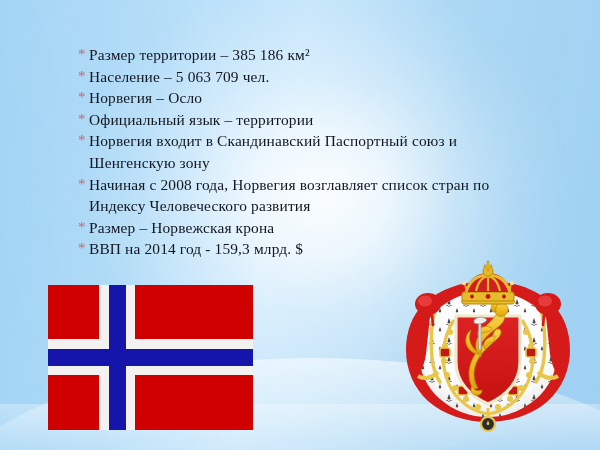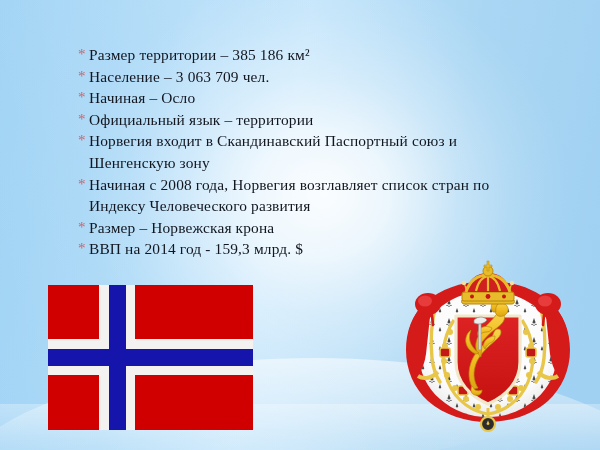--- a/index.html
+++ b/index.html
@@ -94,26 +94,26 @@
 
   <div id="bullets">
 
     <div class="bullet-row">
       <span class="bullet-star">*</span>
       <span class="bullet-text">Размер территории – 385 186 км²</span>
     </div>
 
     <div class="bullet-row">
       <span class="bullet-star">*</span>
-      <span class="bullet-text">Население – 3 063 709 чел.</span>
-    </div>
-
-    <div class="bullet-row">
-      <span class="bullet-star">*</span>
-      <span class="bullet-text">Начиная – Осло</span>
+      <span class="bullet-text">Население – 5 063 709 чел.</span>
+    </div>
+
+    <div class="bullet-row">
+      <span class="bullet-star">*</span>
+      <span class="bullet-text">Норвегия – Осло</span>
     </div>
 
     <div class="bullet-row">
       <span class="bullet-star">*</span>
       <span class="bullet-text">Официальный язык – территории</span>
     </div>
 
     <div class="bullet-row">
       <span class="bullet-star">*</span>
       <span class="bullet-text">Норвегия входит в Скандинавский Паспортный союз и Шенгенскую зону</span>

